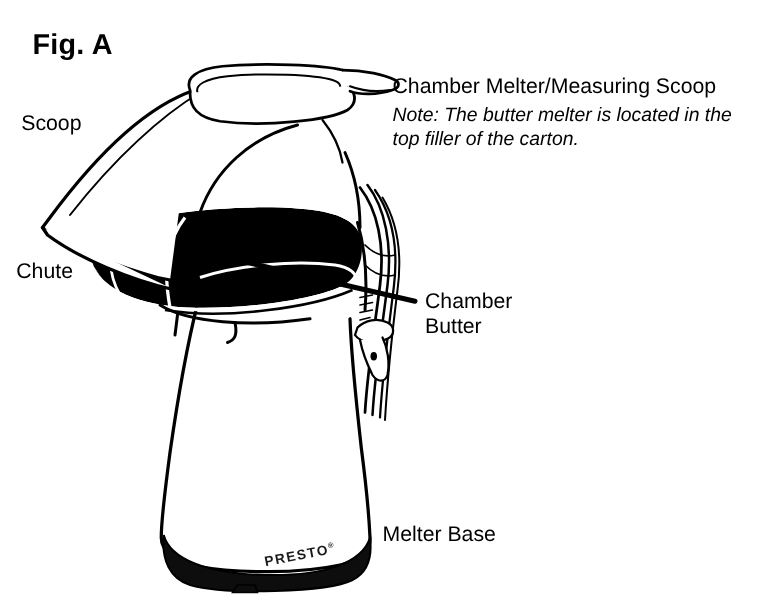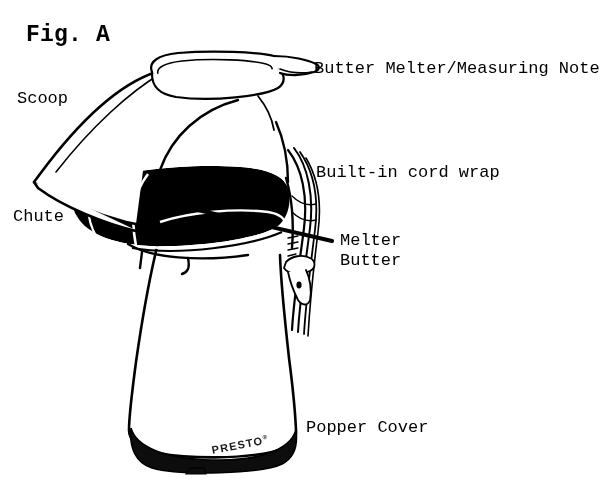--- a/index.html
+++ b/index.html
@@ -21,21 +21,21 @@
   }
   #diagram-svg {
     position: absolute;
     left: 0;
     top: 0;
     width: 607px;
     height: 481px;
   }
   .label {
     position: absolute;
-    font-family: Liberation Mono, monospace;
+    font-family: Liberation Sans, sans-serif;
     color: #000000;
     white-space: pre;
     line-height: 1.18;
   }
   .fig-title {
     font-weight: bold;
     font-size: 23px;
     letter-spacing: 0.2px;
   }
   .callout {
@@ -195,25 +195,26 @@
     </g>
 
   </svg>
 
   <div class="label fig-title" style="left:26px; top:22px;">Fig. A</div>
 
   <div class="label callout" style="left:17px; top:89px;">Scoop</div>
 
   <div class="label callout" style="left:13px; top:207px;text-align:right;">Chute</div>
 
-  <div class="label callout" style="left:314px; top:59px;">Butter Melter/Measuring Note</div>
-
-
-  <div class="label callout" style="left:316px; top:163px;">Built-in cord wrap</div>
-
-  <div class="label callout-2line" style="left:340px; top:231px;">Melter</div>
+  <div class="label callout" style="left:314px; top:59px;">Chamber Melter/Measuring Scoop</div>
+
+  <div class="label note" style="left:314px; top:84px;">Note: The butter melter is located in the
+top filler of the carton.</div>
+
+
+  <div class="label callout-2line" style="left:340px; top:231px;">Chamber</div>
   <div class="label callout-2line" style="left:340px; top:251px;">Butter</div>
 
-  <div class="label callout" style="left:306px; top:418px;">Popper Cover</div>
+  <div class="label callout" style="left:306px; top:418px;">Melter Base</div>
 
   <div class="brandmark" style="left:213px; top:444px;"><span>PRESTO</span><sup>®</sup></div>
 
 </div>
 
 </body></html>

